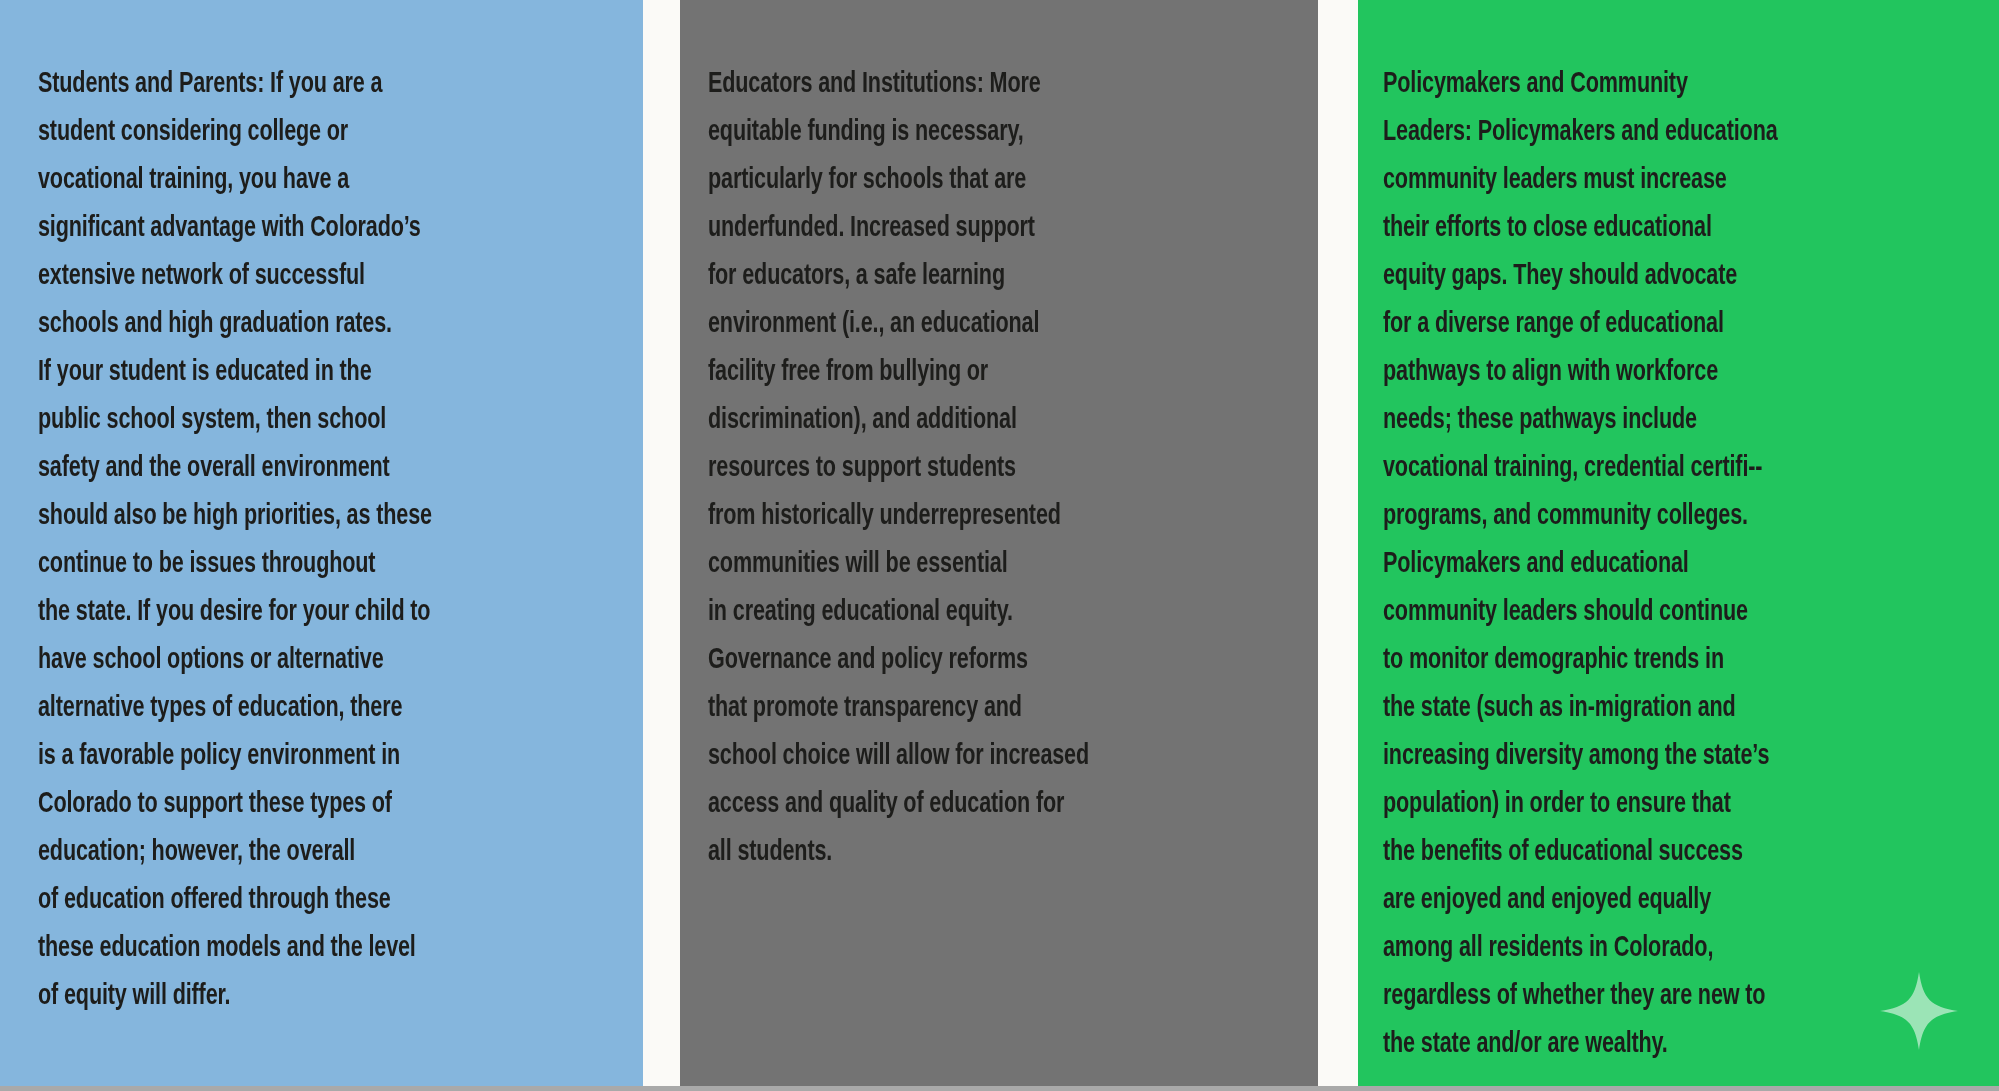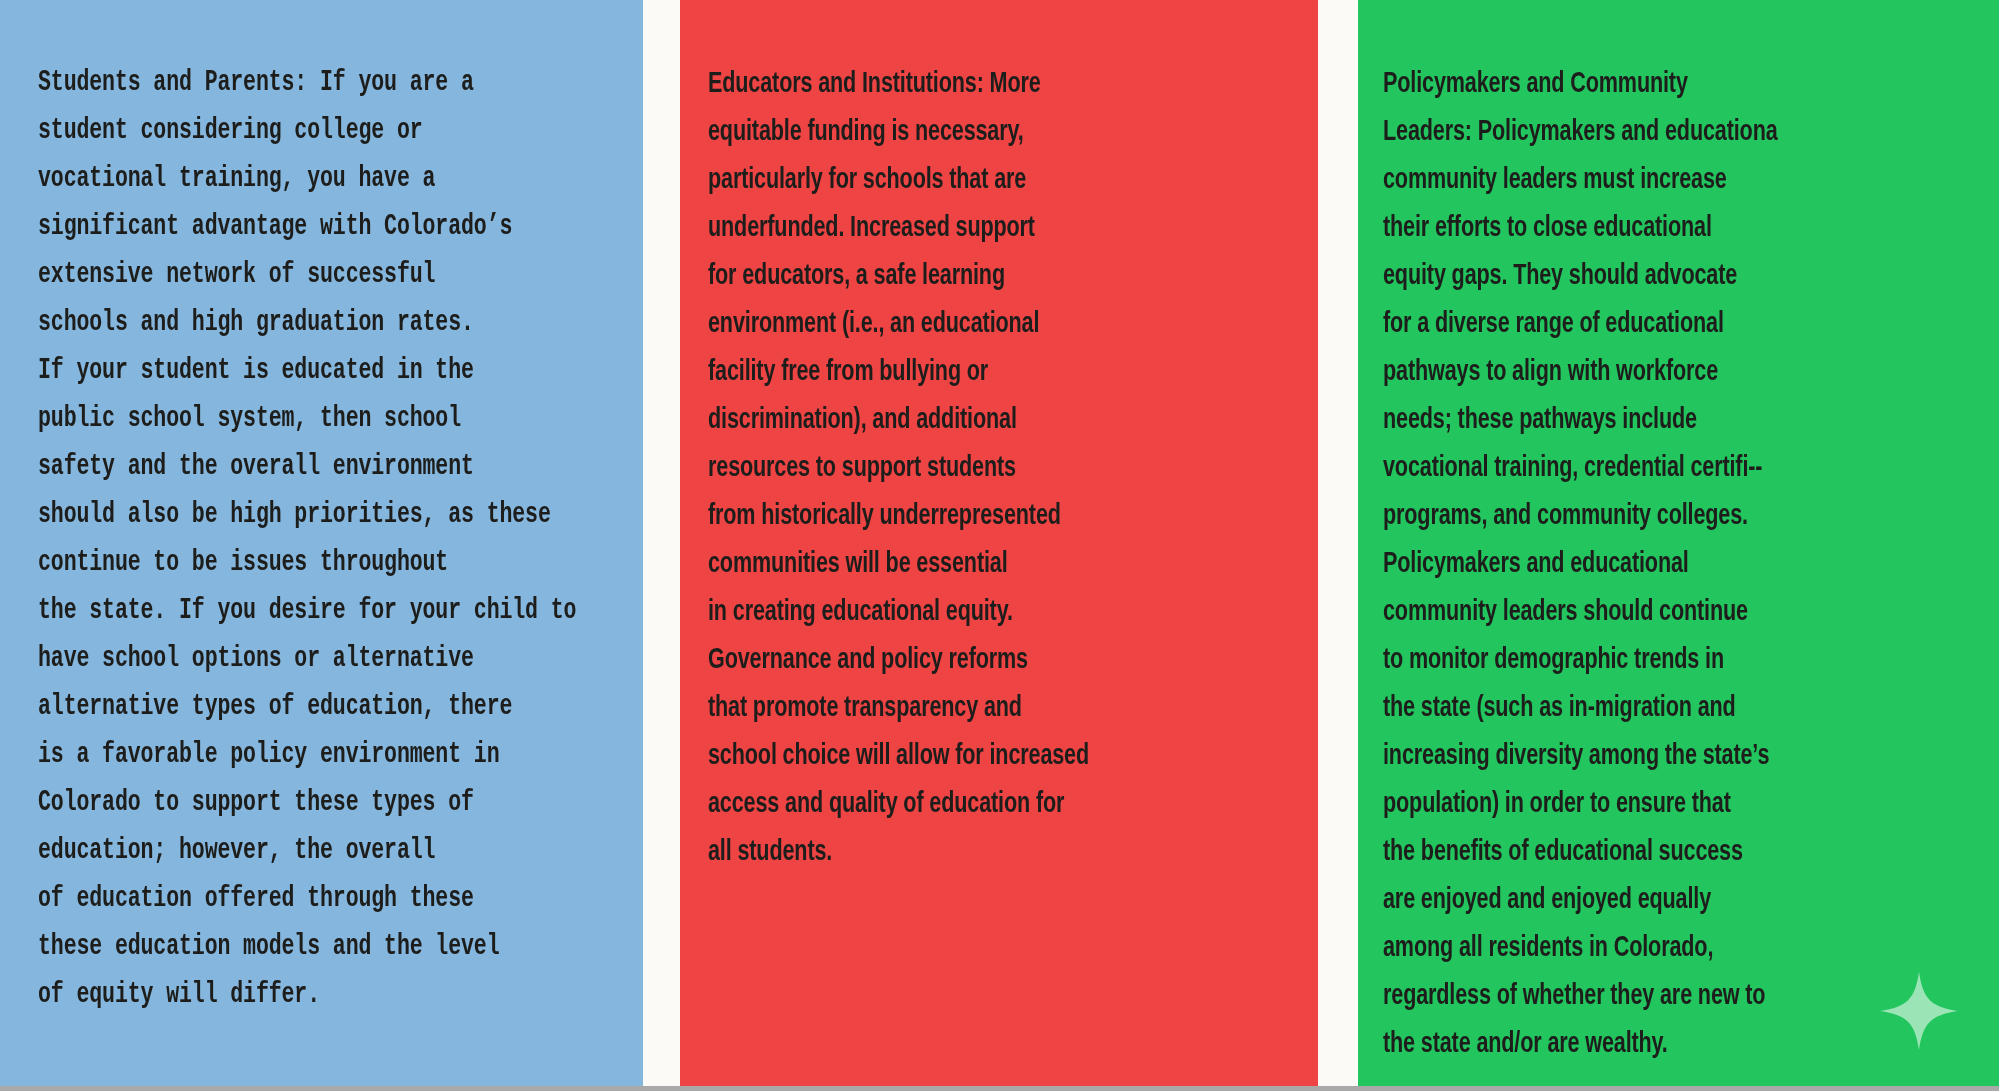--- a/index.html
+++ b/index.html
@@ -17,21 +17,21 @@
     height: 1091px;
     display: flex;
     flex-direction: row;
     align-items: stretch;
   }
   .panel {
     height: 1091px;
     overflow: hidden;
     box-sizing: border-box;
   }
-  .panel.col1 { width: 643px; padding: 58px 0 0 38px; font-family: Liberation Mono, monospace; }
+  .panel.col1 { width: 643px; padding: 58px 0 0 38px; }
   .gap1 { width: 37px; }
   .panel.col2 { width: 638px; padding: 58px 0 0 28px; }
   .gap2 { width: 40px; }
   .panel.col3 { width: 641px; padding: 58px 0 0 25px; }
   .gap { height: 1091px; }
   .panel-text {
     white-space: pre-line;
     color: #1d1d1b;
     font-weight: 700;
     font-size: 30px;
@@ -81,21 +81,21 @@
 is a favorable policy environment in
 Colorado to support these types of
 education; however, the overall
 of education offered through these
 these education models and the level
 of equity will differ.</div>
   </section>
 
   <div class="gap gap1"></div>
 
-  <section class="panel col2" style="background: #ef4444;">
+  <section class="panel col2" style="background: #737373;">
     <div class="panel-text">Educators and Institutions: More
 equitable funding is necessary,
 particularly for schools that are
 underfunded. Increased support
 for educators, a safe learning
 environment (i.e., an educational
 facility free from bullying or
 discrimination), and additional
 resources to support students
 from historically underrepresented

